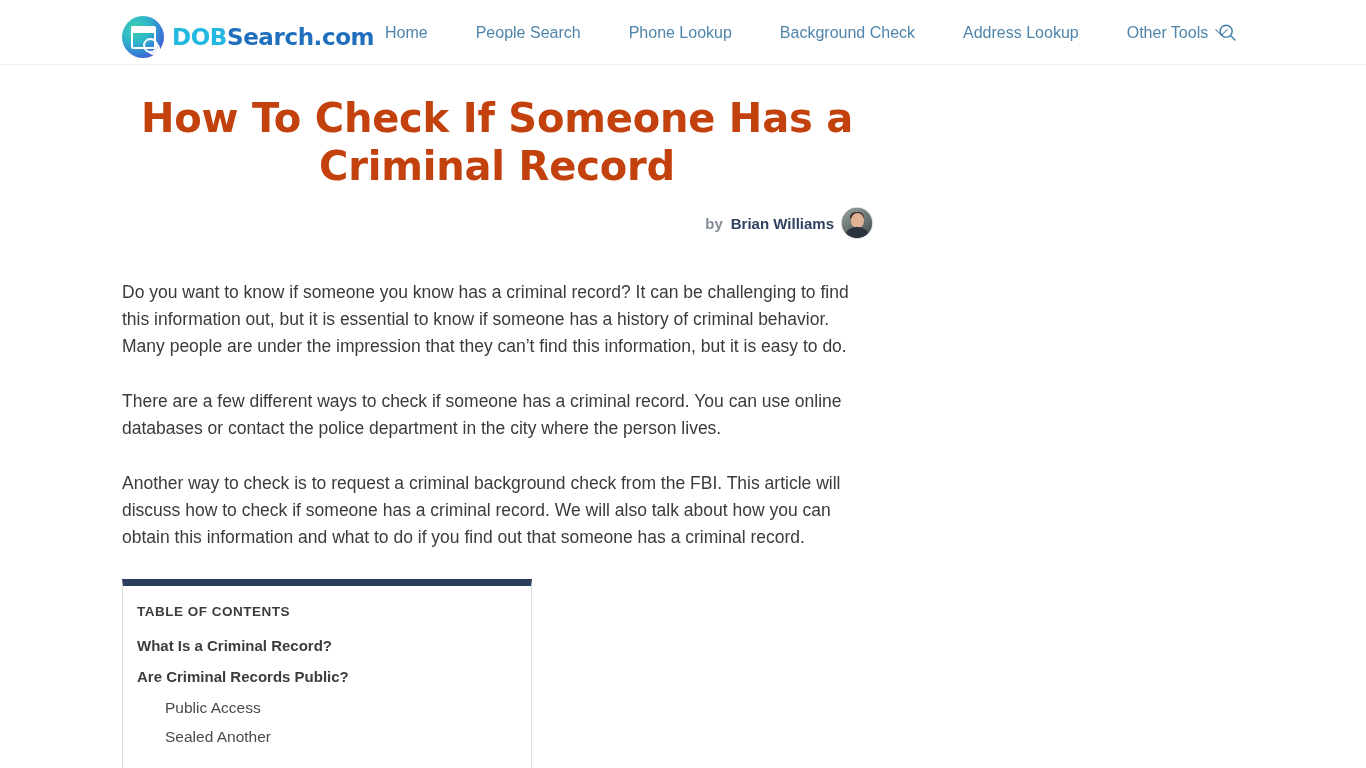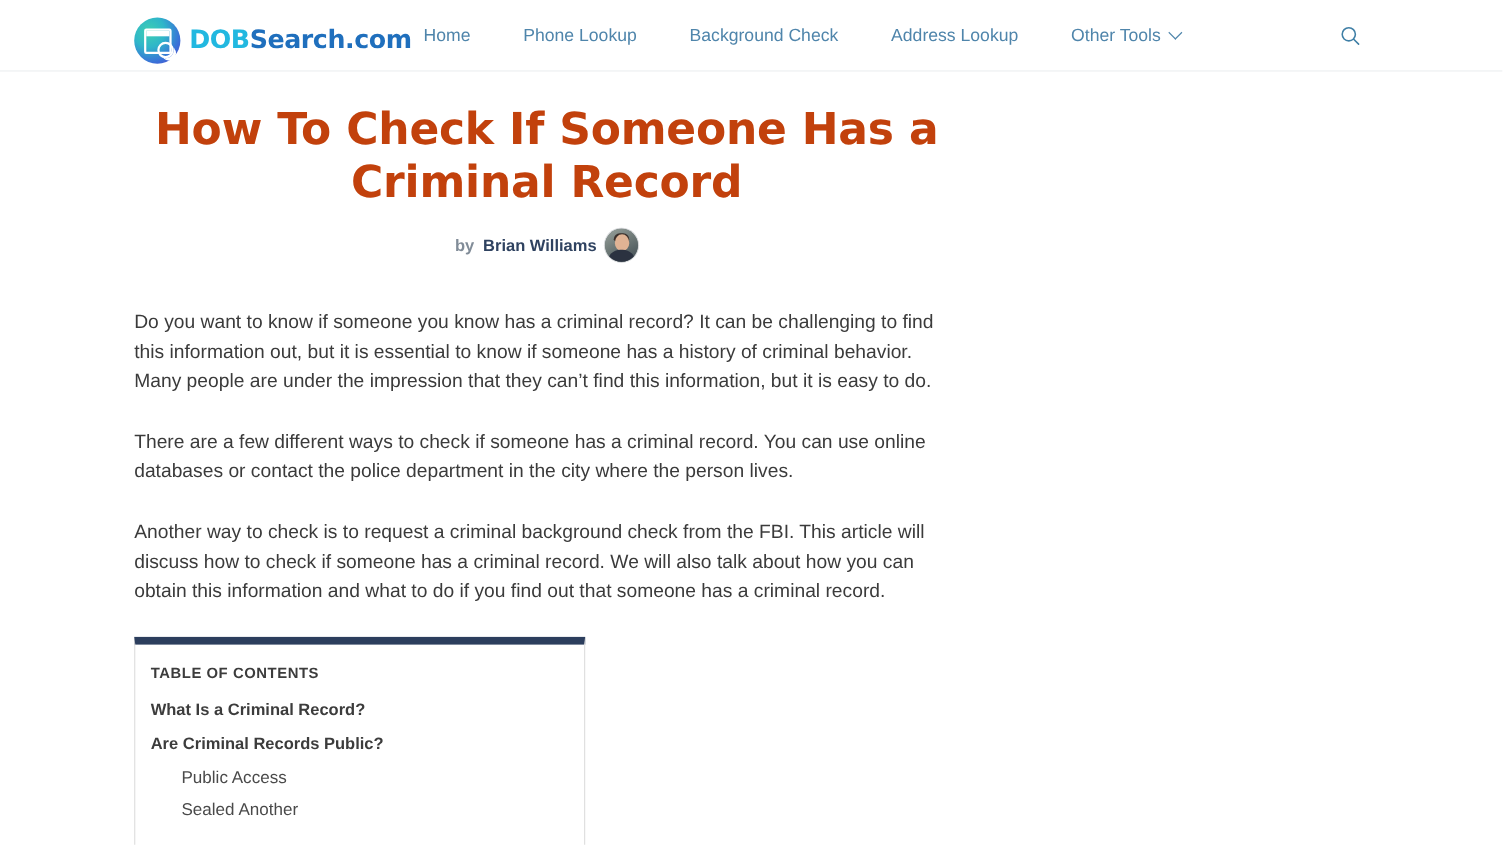--- a/index.html
+++ b/index.html
@@ -145,21 +145,21 @@
     color: #c2410c;
     text-align: center;
     letter-spacing: -0.2px;
     font-family: "DejaVu Sans", sans-serif;
   }
 
   .byline {
     margin-top: 18px;
     display: flex;
     align-items: center;
-    justify-content: center;
+    justify-content: flex-end;
     gap: 8px;
     font-size: 15px;
   }
   .byline .by-label { color: #818c98; font-weight: 700; }
   .byline .author-name { color: #2f4260; font-weight: 700; text-decoration: none; cursor: pointer; }
   .avatar {
     width: 30px;
     height: 30px;
     border-radius: 50%;
     overflow: hidden;
@@ -247,20 +247,23 @@
 <header class="site-header">
 
   <a class="brand" href="#">
     <span class="brand-mark"></span>
     <span class="brand-text"><span class="t1">DOB</span><span class="t2">Search.com</span></span>
   </a>
 
   <nav class="main-nav">
     <a class="nav-item" href="#">
       <span>Home</span>
+    </a>
+    <a class="nav-item" href="#">
+      <span>People Search</span>
     </a>
     <a class="nav-item" href="#">
       <span>Phone Lookup</span>
     </a>
     <a class="nav-item" href="#">
       <span>Background Check</span>
     </a>
     <a class="nav-item" href="#">
       <span>Address Lookup</span>
     </a>

